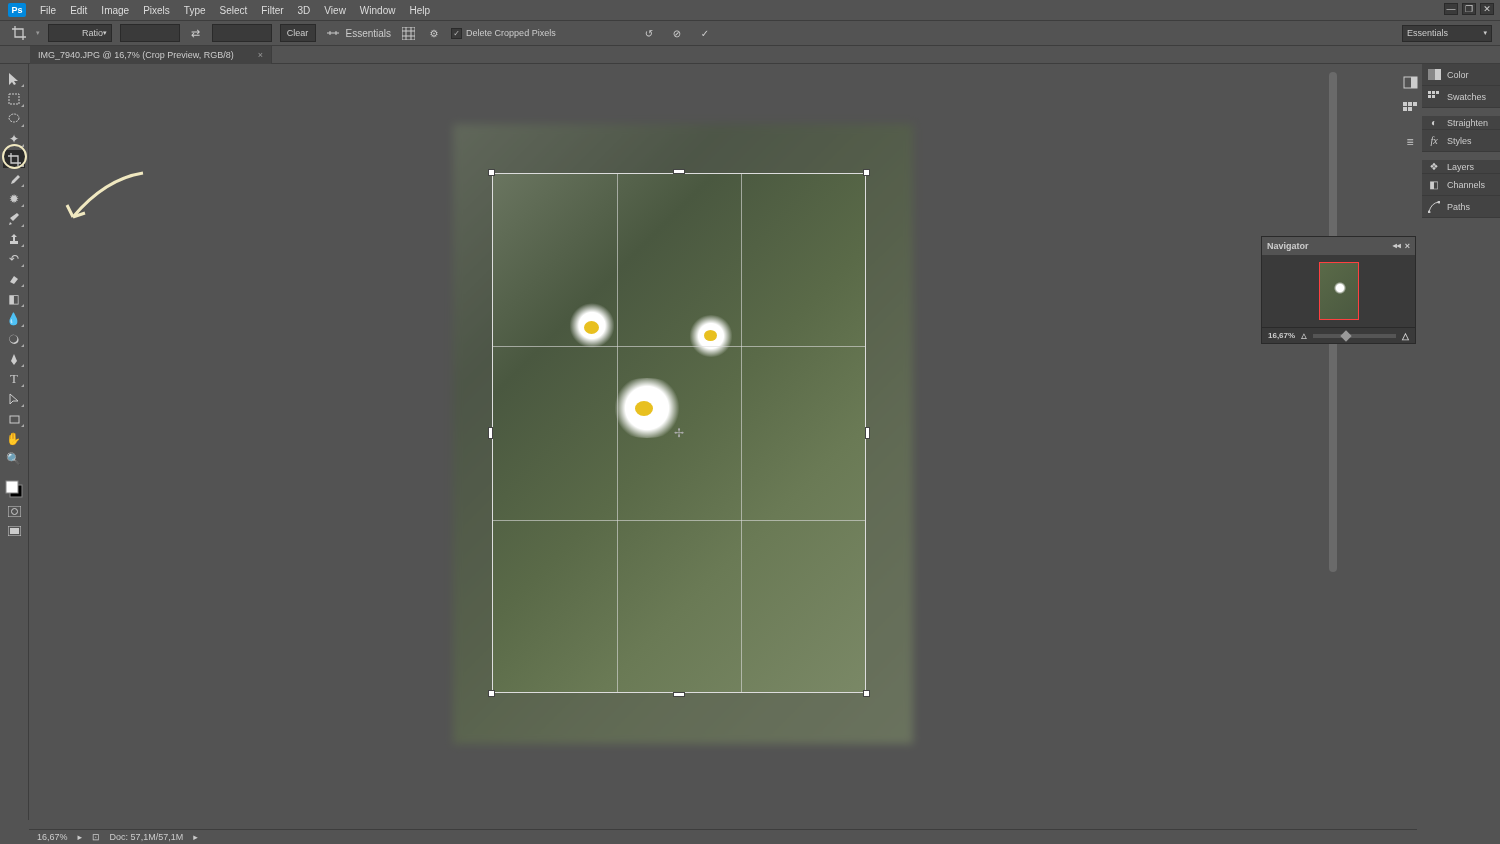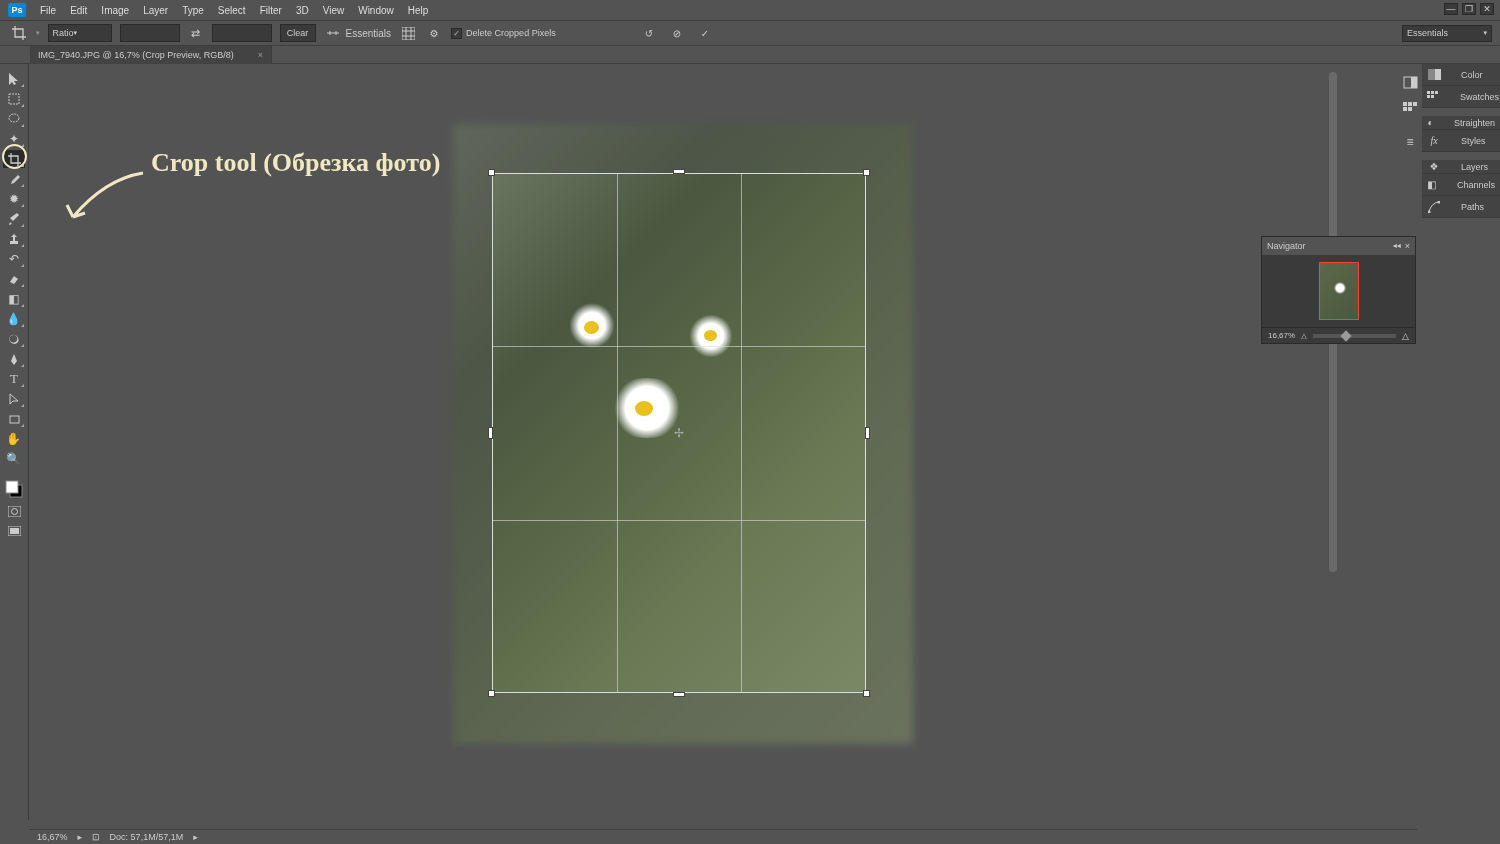--- a/index.html
+++ b/index.html
@@ -8,21 +8,21 @@
 
 .menubar { height: 20px; background: #535353; display: flex; align-items: center; padding: 0 8px; gap: 14px; font-size: 10px; color: #ddd; position: relative; }
 .ps-logo { width: 18px; height: 14px; background: #08d; border-radius: 2px; display: flex; align-items: center; justify-content: center; font-size: 9px; font-weight: bold; color: #fff; }
 .menu-item { cursor: pointer; }
 .win-ctrl { position: absolute; right: 6px; top: 3px; display: flex; gap: 4px; }
 .win-btn { width: 14px; height: 12px; background: #3a3a3a; border: 1px solid #2a2a2a; display: flex; align-items: center; justify-content: center; font-size: 9px; color: #ccc; }
 
 
 .optbar { height: 26px; background: #535353; border-top: 1px solid #3d3d3d; border-bottom: 1px solid #3d3d3d; display: flex; align-items: center; padding: 0 10px; gap: 8px; font-size: 10px; color: #ccc; position: relative; }
 .tool-ind { width: 18px; height: 18px; display: flex; align-items: center; justify-content: center; }
-.ratio-sel { width: 64px; height: 18px; background: #3a3a3a; border: 1px solid #2a2a2a; display: flex; align-items: center; justify-content: flex-start; padding: 0 4px; font-size: 9px; }
+.ratio-sel { width: 64px; height: 18px; background: #3a3a3a; border: 1px solid #2a2a2a; display: flex; align-items: center; justify-content: flex-end; padding: 0 4px; font-size: 9px; }
 .num-input { width: 60px; height: 18px; background: #3a3a3a; border: 1px solid #2a2a2a; }
 .swap-btn { width: 16px; height: 18px; display: flex; align-items: center; justify-content: center; font-size: 11px; }
 .btn-clear { width: 36px; height: 18px; background: #3a3a3a; border: 1px solid #2a2a2a; font-size: 9px; display: flex; align-items: center; justify-content: center; }
 .straighten { display: flex; align-items: center; gap: 4px; }
 .icon-btn { width: 18px; height: 18px; display: flex; align-items: center; justify-content: center; }
 .chk { display: flex; align-items: center; gap: 4px; font-size: 9px; }
 .chk-box { width: 11px; height: 11px; background: #3a3a3a; border: 1px solid #2a2a2a; display: flex; align-items: center; justify-content: center; font-size: 8px; color: #bbb; }
 .commit-group { position: absolute; left: 640px; display: flex; gap: 10px; }
 .workspace-sel { position: absolute; right: 8px; width: 90px; height: 17px; background: #3a3a3a; border: 1px solid #2a2a2a; font-size: 9px; display: flex; align-items: center; justify-content: space-between; padding: 0 4px; }
 
@@ -70,26 +70,26 @@
 .center-mark { position: absolute; left: 50%; top: 50%; width: 12px; height: 12px; margin: -6px 0 0 -6px; color: #aaa; font-size: 12px; display: flex; align-items: center; justify-content: center; }
 
 
 .annotation { position: absolute; left: 122px; top: 84px; font-family: 'Comic Sans MS', cursive; font-size: 26px; color: #f0e8c0; font-weight: bold; pointer-events: none; }
 .arrow { position: absolute; left: 36px; top: 105px; width: 80px; height: 60px; pointer-events: none; }
 
 
 .panel-col { position: absolute; right: 0; top: 46px; width: 160px; background: #535353; }
 .mini-icon { width: 20px; height: 20px; display: flex; align-items: center; justify-content: center; color: #ccc; font-size: 12px; }
 .panel-list { position: absolute; right: 0; top: 18px; width: 78px; background: #434343; }
-.panel-row { height: 22px; display: flex; align-items: center; gap: 20px; padding: 0 5px; font-size: 9px; color: #ccc; border-bottom: 1px solid #3a3a3a; }
+.panel-row { height: 22px; display: flex; align-items: center; gap: 6px; padding: 0 5px; font-size: 9px; color: #ccc; border-bottom: 1px solid #3a3a3a; }
 .panel-row.sep-top { border-top: 8px solid #535353; }
 .panel-ico { width: 14px; height: 14px; display: flex; align-items: center; justify-content: center; font-size: 10px; }
 
 
-.nav-panel { position: absolute; right: 84px; top: 190px; width: 155px; height: 108px; background: #3a3a3a; border: 1px solid #2a2a2a; }
+.nav-panel { position: absolute; right: 84px; top: 190px; width: 155px; height: 108px; background: #3a3a3a; border: 1px solid #2a2a2a; font-weight: bold; }
 .nav-titlebar { height: 18px; background: #535353; display: flex; align-items: center; justify-content: space-between; padding: 0 5px; font-size: 9px; color: #ccc; }
 .nav-body { height: 72px; display: flex; align-items: center; justify-content: center; background: #3a3a3a; }
 .nav-thumb { width: 40px; height: 58px; border: 1px solid #ff4040; background: linear-gradient(135deg,#5a6a48,#4a5840); position: relative; }
 .nav-thumb::after { content:''; position:absolute; left:10px; top:18px; width:20px; height:14px; background:radial-gradient(circle,#fff 30%,transparent 50%);}
 .nav-footer { height: 16px; background: #3a3a3a; border-top: 1px solid #2a2a2a; display: flex; align-items: center; padding: 0 6px; font-size: 8px; color: #ccc; gap: 6px; }
 .nav-slider { flex: 1; height: 4px; background: #555; position: relative; }
 .nav-slider::after { content:''; position:absolute; left:35%; top:-2px; width:8px; height:8px; background:#999; transform:rotate(45deg);}
 
 
 .statusbar { position: absolute; left: 29px; bottom: 0; width: 1388px; height: 15px; background: #535353; border-top: 1px solid #3d3d3d; display: flex; align-items: center; padding: 0 8px; gap: 10px; font-size: 9px; color: #ccc; }
@@ -108,21 +108,21 @@
 svg { display: block; }
 </style>
 </head>
 <body>
 
 <div class="menubar">
   <div class="ps-logo">Ps</div>
   <div class="menu-item">File</div>
   <div class="menu-item">Edit</div>
   <div class="menu-item">Image</div>
-  <div class="menu-item">Layer</div>
+  <div class="menu-item">Pixels</div>
   <div class="menu-item">Type</div>
   <div class="menu-item">Select</div>
   <div class="menu-item">Filter</div>
   <div class="menu-item">3D</div>
   <div class="menu-item">View</div>
   <div class="menu-item">Window</div>
   <div class="menu-item">Help</div>
   <div class="win-ctrl">
     <div class="win-btn">—</div>
     <div class="win-btn">❐</div>
@@ -288,21 +288,20 @@
     <div class="handle h-tr"></div>
     <div class="handle h-bl"></div>
     <div class="handle h-br"></div>
     <div class="handle h-t"></div>
     <div class="handle h-b"></div>
     <div class="handle h-l"></div>
     <div class="handle h-r"></div>
     <div class="center-mark">✢</div>
   </div>
 
-  <div class="annotation">Crop tool (Обрезка фото)</div>
   <svg class="arrow" viewBox="0 0 80 60">
     <path d="M78 4 Q 40 10 8 48" stroke="#f0e8c0" stroke-width="3" fill="none"></path>
     <path d="M8 48 l-6 -12 M8 48 l12 -4" stroke="#f0e8c0" stroke-width="3" fill="none"></path>
   </svg>
 </div>
 
 <div class="right-scroll">
   <div class="thumb"></div>
 </div>
 

